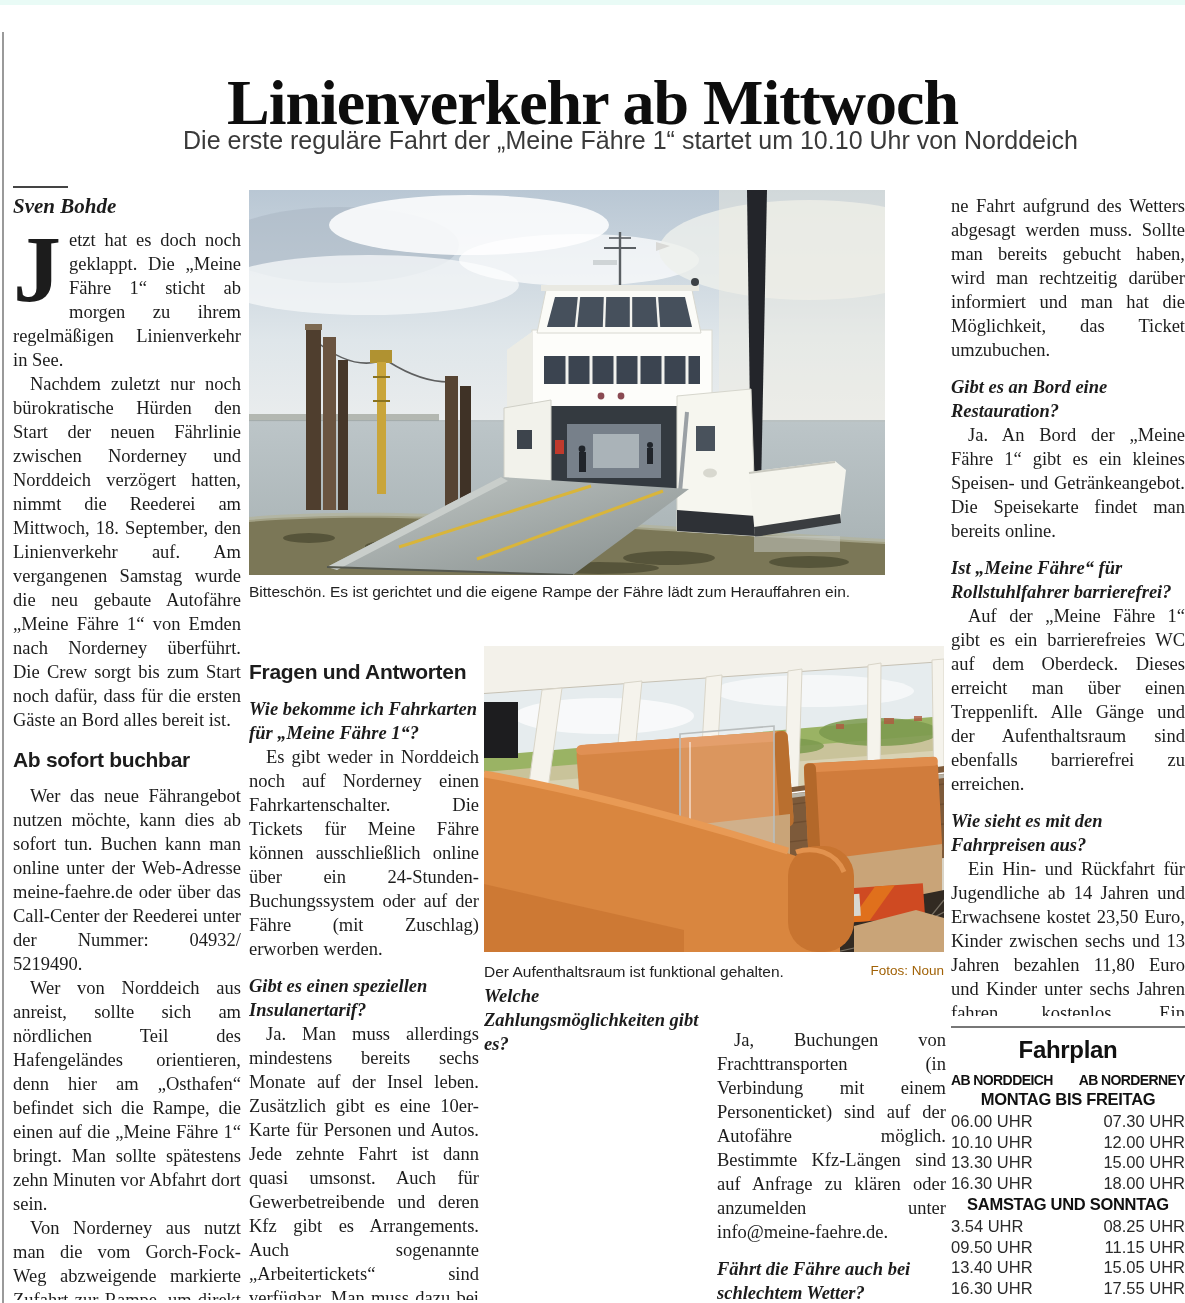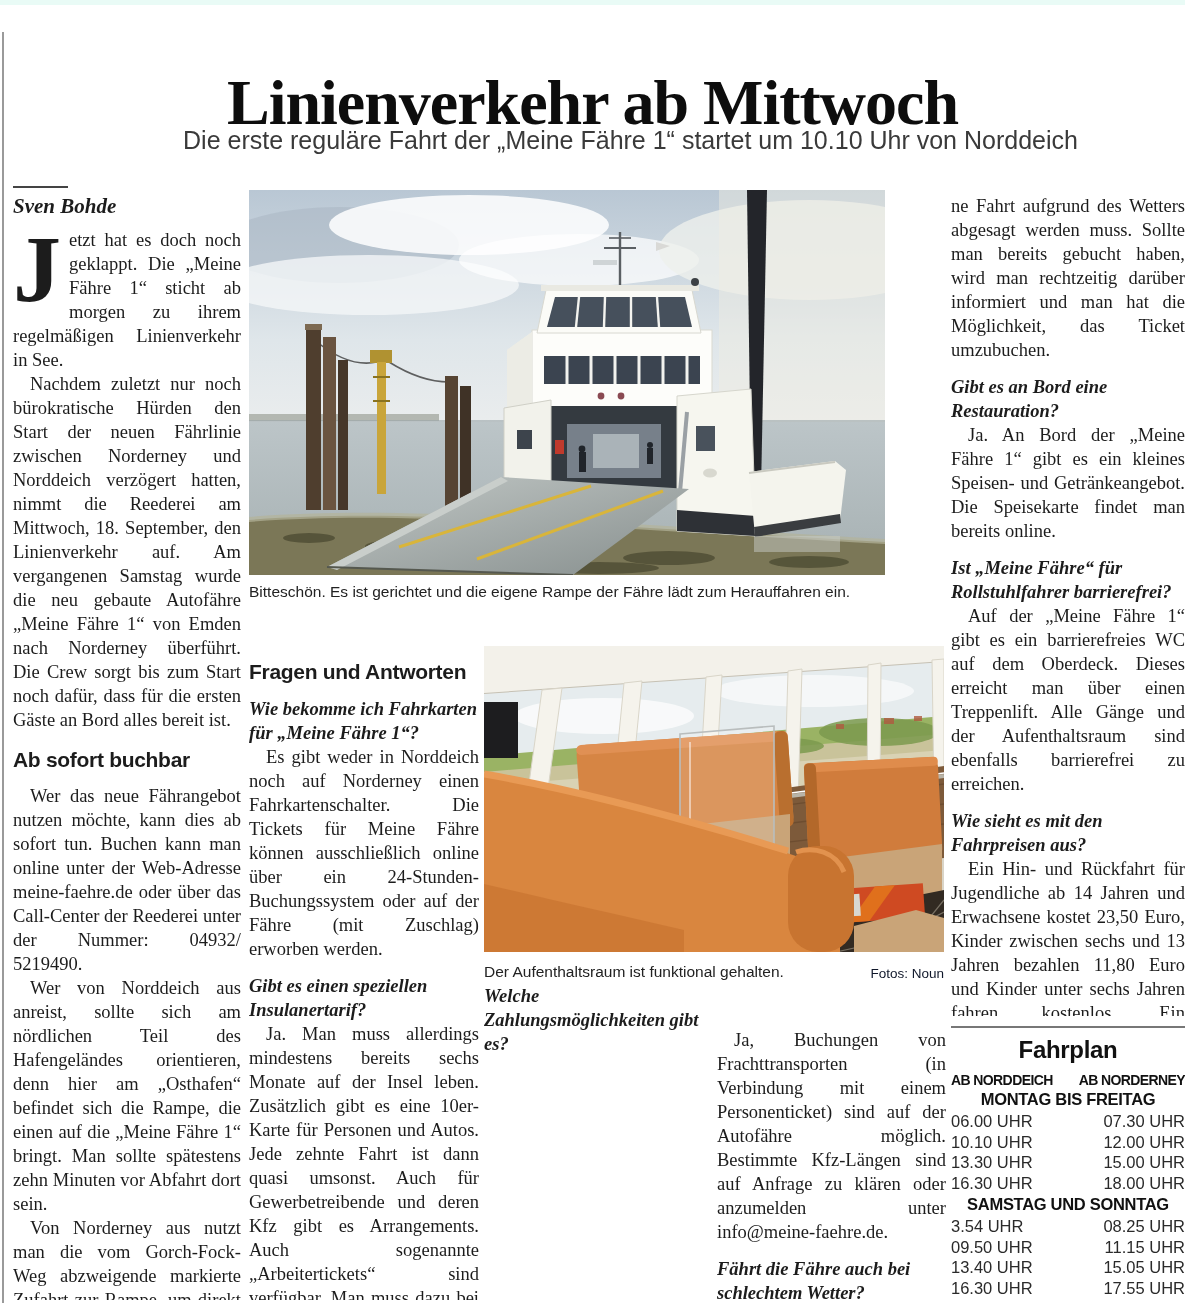--- a/index.html
+++ b/index.html
@@ -26,21 +26,21 @@
   .col p{margin:0;}
   .col p.ind{text-indent:17px;}
   .dropcap{float:left;font-size:96px;line-height:76px;font-weight:bold;padding:4px 8px 0 0;}
   .sec-head{font-family:"Liberation Sans",sans-serif;font-weight:bold;font-size:21px;
             margin:16px 0 12px 0;text-align:left;letter-spacing:-0.3px;}
   .q{font-weight:bold;font-style:italic;margin-top:13px !important;text-align:left;}
 
   
   .photo{position:absolute;overflow:hidden;background:#cfd6da;}
   .caption{position:absolute;font-family:"Liberation Sans",sans-serif;font-size:15.5px;color:#222;}
-  .credit{font-size:13.5px;color:#0f172a;margin-left:29px;}
+  .credit{font-size:13.5px;color:#a16207;margin-left:29px;}
 
   
   .fahrplan{left:951px;top:1026px;width:234px;font-family:"Liberation Sans",sans-serif;color:#111;}
   .fp-rule{width:234px;height:2px;background:#777;margin-bottom:8px;}
   .fp-title{text-align:center;font-size:24px;font-weight:bold;letter-spacing:-0.3px;margin-bottom:8px;}
   .fp-headers{display:flex;justify-content:space-between;font-size:14px;font-weight:bold;
               letter-spacing:-0.6px;margin-bottom:2px;}
   .fp-sec{text-align:center;font-size:16.5px;font-weight:bold;letter-spacing:-0.3px;
           margin:2px 0 2px 0;}
   .fp-row{display:flex;justify-content:space-between;font-size:16.5px;line-height:20.5px;color:#2a2a2a;}
@@ -268,21 +268,21 @@
       <line x1="206" y1="96" x2="206" y2="216" stroke="#ffffff" stroke-width="2" opacity="0.5"></line>
 
       <path d="M0,130 C70,142 160,164 248,190 L306,208 C338,218 356,236 356,262 L356,306 L0,306 Z" fill="#d9863f"></path>
       <path d="M0,128 C70,140 160,162 248,188 L304,205" fill="none" stroke="#e89a55" stroke-width="7"></path>
       <rect x="304" y="200" width="66" height="106" rx="30" fill="#c87430"></rect>
       <path d="M312,206 C330,200 352,206 360,226" fill="none" stroke="#e2924e" stroke-width="5"></path>
       <path d="M0,238 C60,252 130,268 200,284 L200,306 L0,306 Z" fill="#c87430" opacity="0.7"></path>
       <polygon points="370,280 432,264 460,272 460,306 370,306" fill="#c9a478"></polygon>
     </svg>
   </div>
-  <div class="caption" style="left:484px;top:963px;width:460px;display:flex;justify-content:space-between;align-items:flex-end;">
+  <div class="caption" style="left:484px;top:963px;width:460px;display:flex;justify-content:space-between;align-items:flex-start;">
     <span>Der Aufenthaltsraum ist funktional gehalten.</span>
     <span class="credit">Fotos: Noun</span>
   </div>
 
   <div class="col" style="left:484px;top:984px;width:228px;height:275px;">
     <p class="q" style="margin-top:0 !important;">Welche Zahlungsmöglichkeiten gibt es?</p>
 
   </div>
 
   <div class="col" style="left:717px;top:1028px;width:229px;height:275px;">

